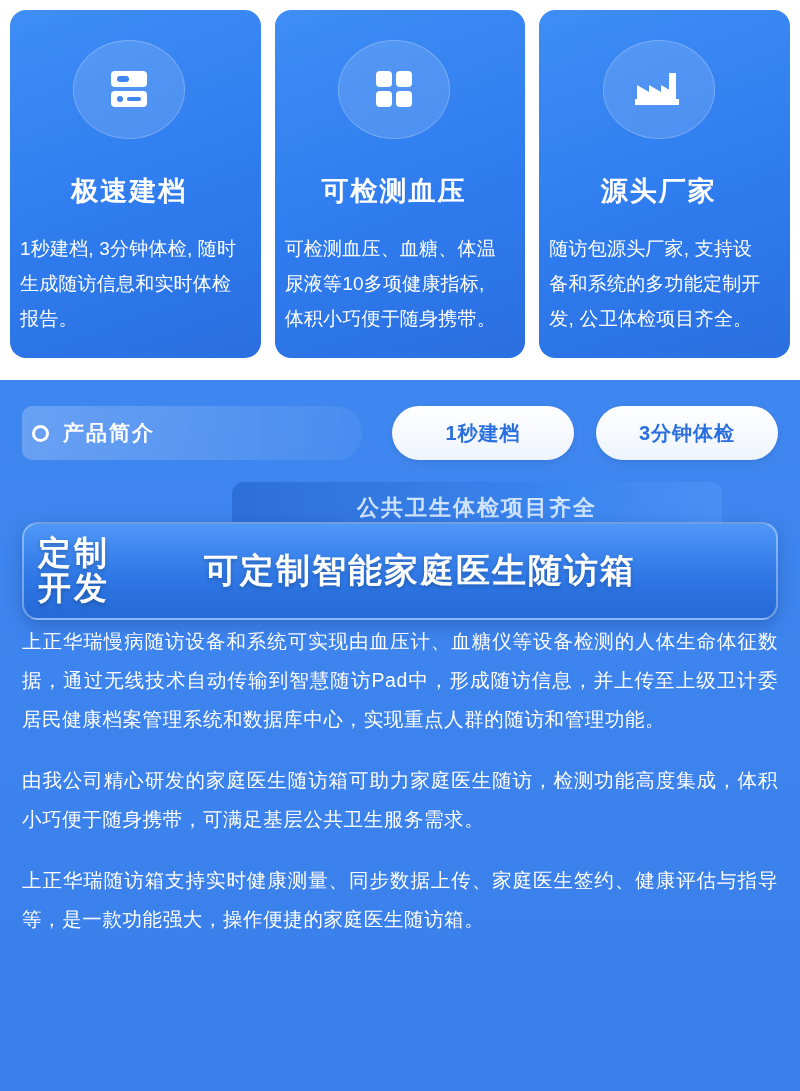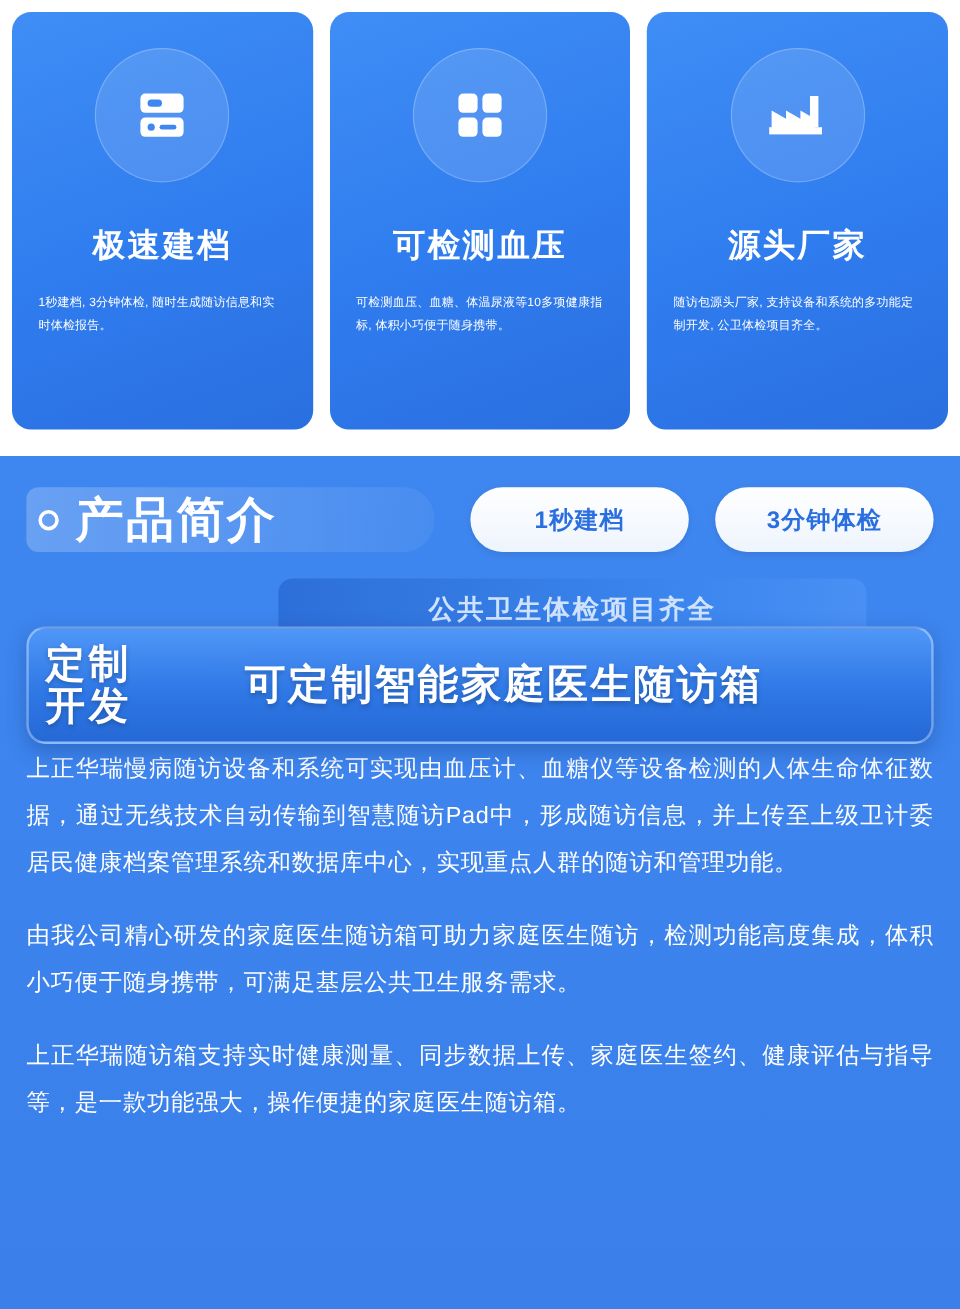--- a/index.html
+++ b/index.html
@@ -21,21 +21,21 @@
   .features {
     display: flex;
     gap: 14px;
     padding: 10px 10px 0 10px;
     height: 368px;
   }
   .feature-card {
     flex: 1;
     background: linear-gradient(160deg, #3f8df5 0%, #2f7cef 55%, #2a6fe0 100%);
     border-radius: 16px;
-    padding: 30px 20px 22px 20px;
+    padding: 30px 20px 22px 8px;
     display: flex;
     flex-direction: column;
     align-items: center;
     color: #ffffff;
     height: 348px;
   }
   .feature-icon-circle {
     width: 112px;
     height: 112px;
     border-radius: 50%;
@@ -47,21 +47,21 @@
     margin-bottom: 34px;
   }
   .feature-title {
     font-size: 27px;
     font-weight: bold;
     letter-spacing: 2px;
     margin-bottom: 22px;
     text-align: center;
   }
   .feature-desc {
-    font-size: 10px;
+    font-size: 19px;
     line-height: 1.85;
     text-align: left;
     width: 100%;
     padding: 0 2px;
     letter-spacing: 0.2px;
   }
 
   
   .panel {
     margin: 12px 0 0 0;
@@ -98,21 +98,21 @@
     width: 17px;
     height: 17px;
     border: 3px solid #ffffff;
     border-radius: 50%;
     margin: 0 14px 0 10px;
   }
   .section-title {
     position: relative;
     z-index: 2;
     color: #ffffff;
-    font-size: 40px;
+    font-size: 21px;
     font-weight: bold;
     letter-spacing: 2px;
   }
   .pill-group {
     position: absolute;
     right: 0;
     top: 4px;
     display: flex;
     gap: 22px;
   }

